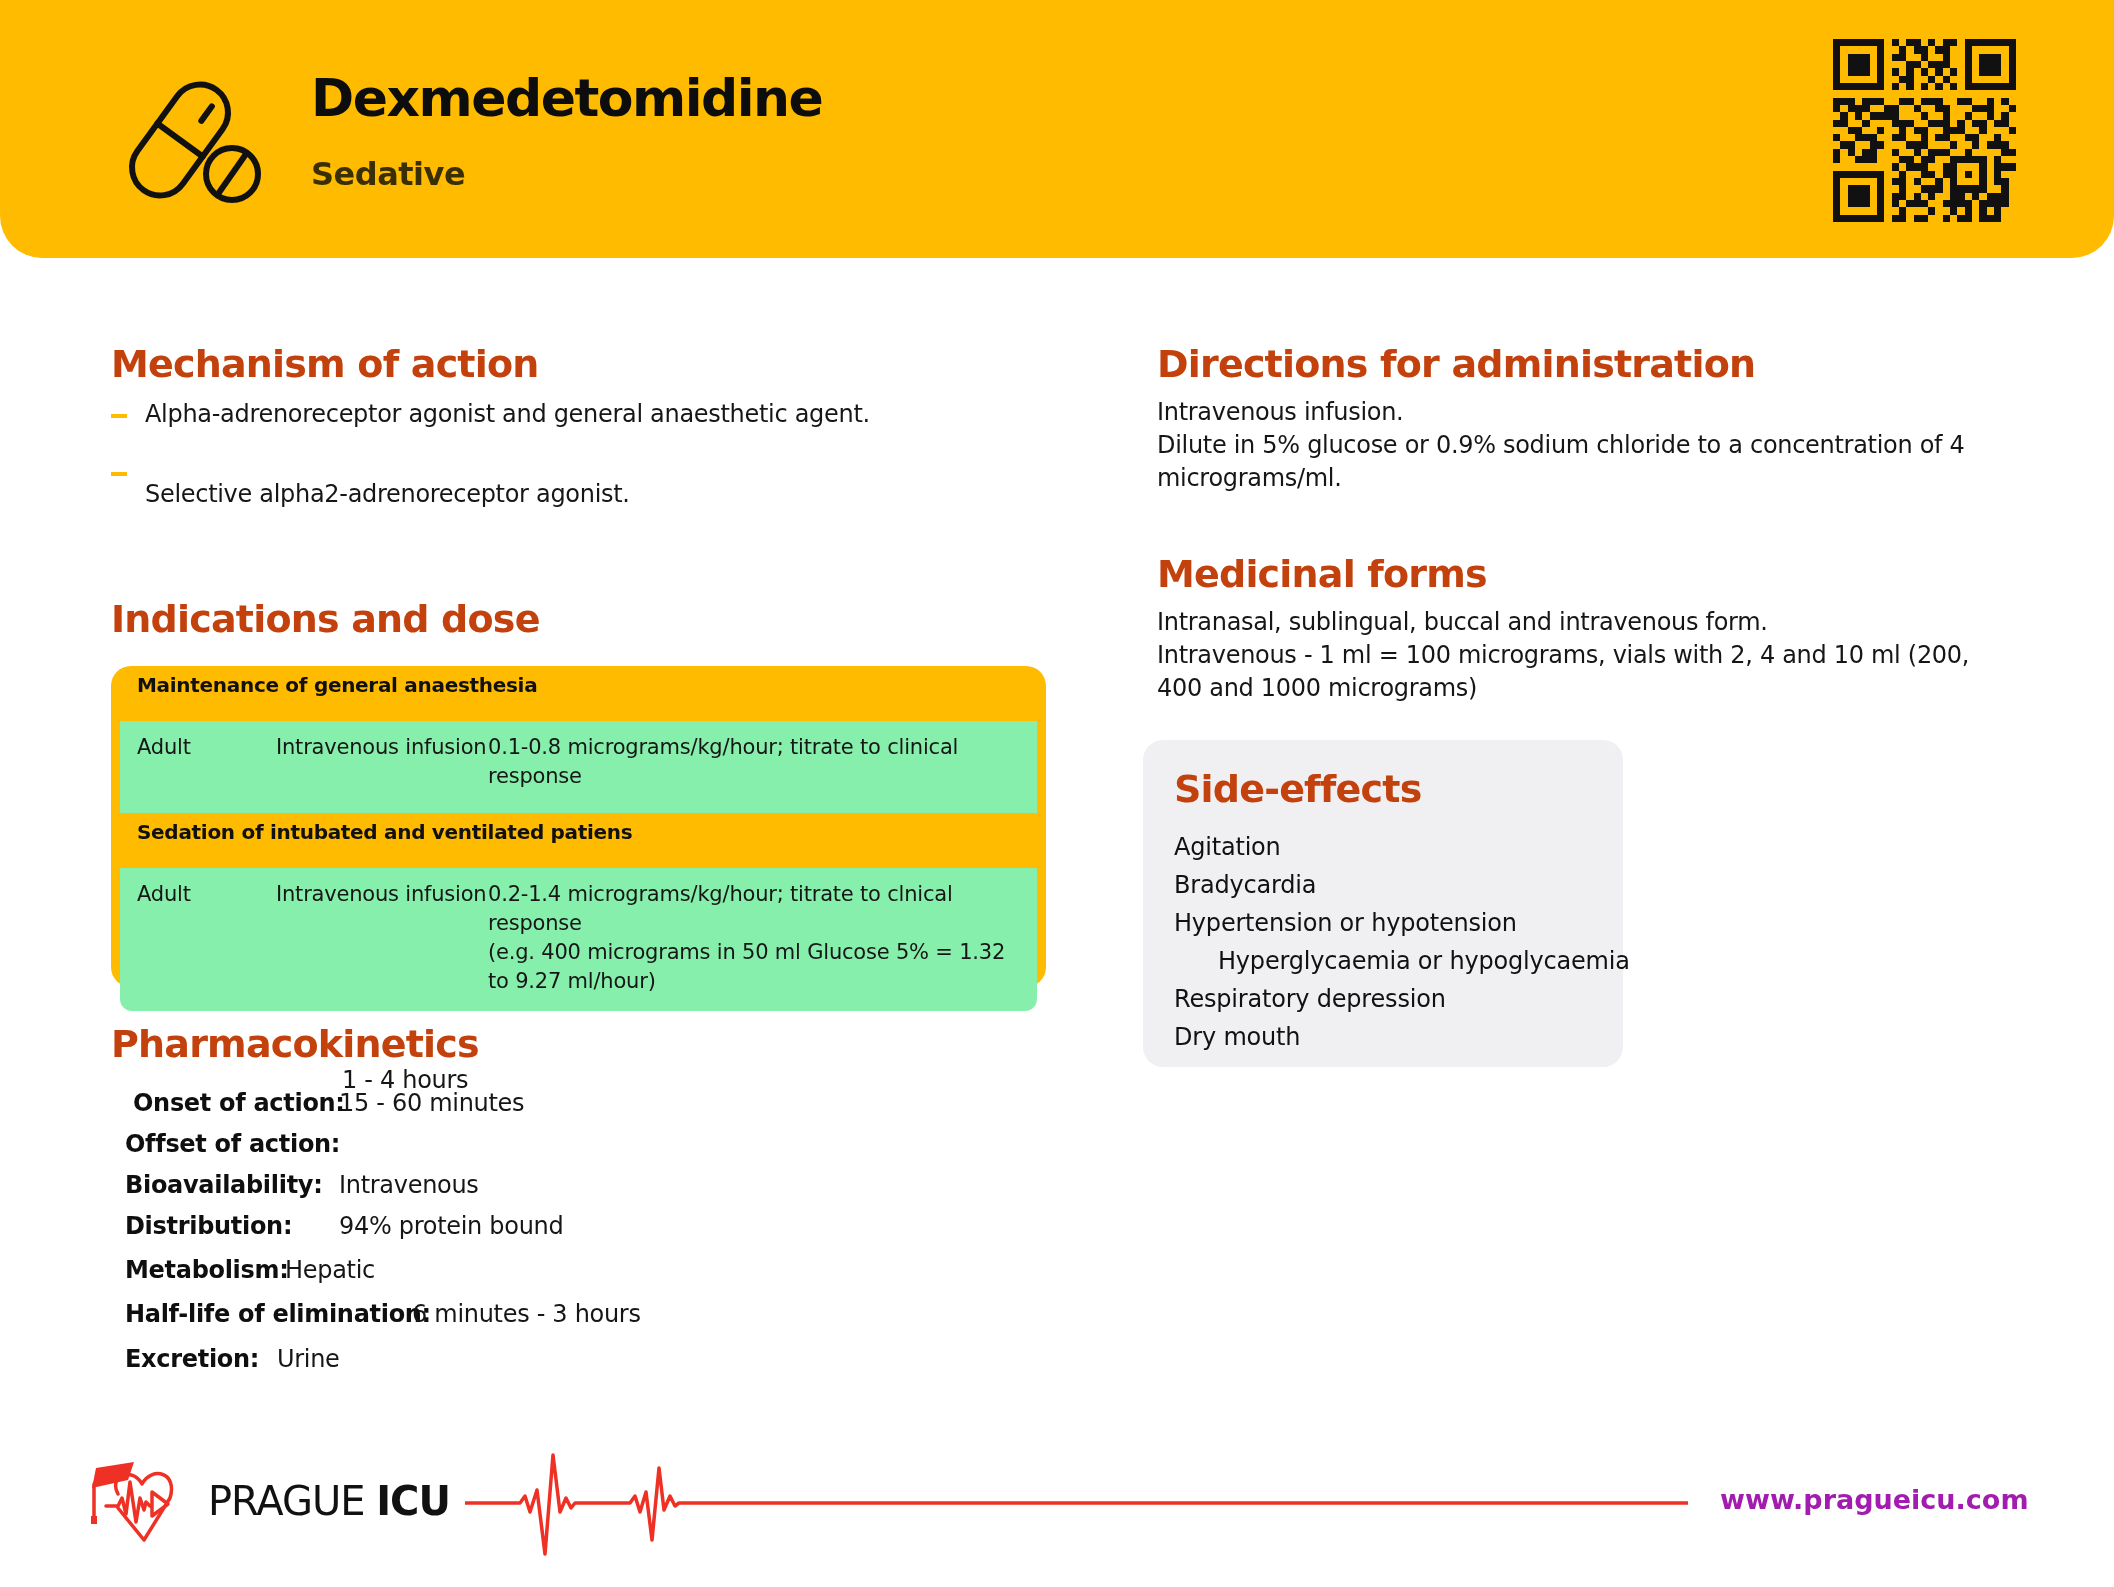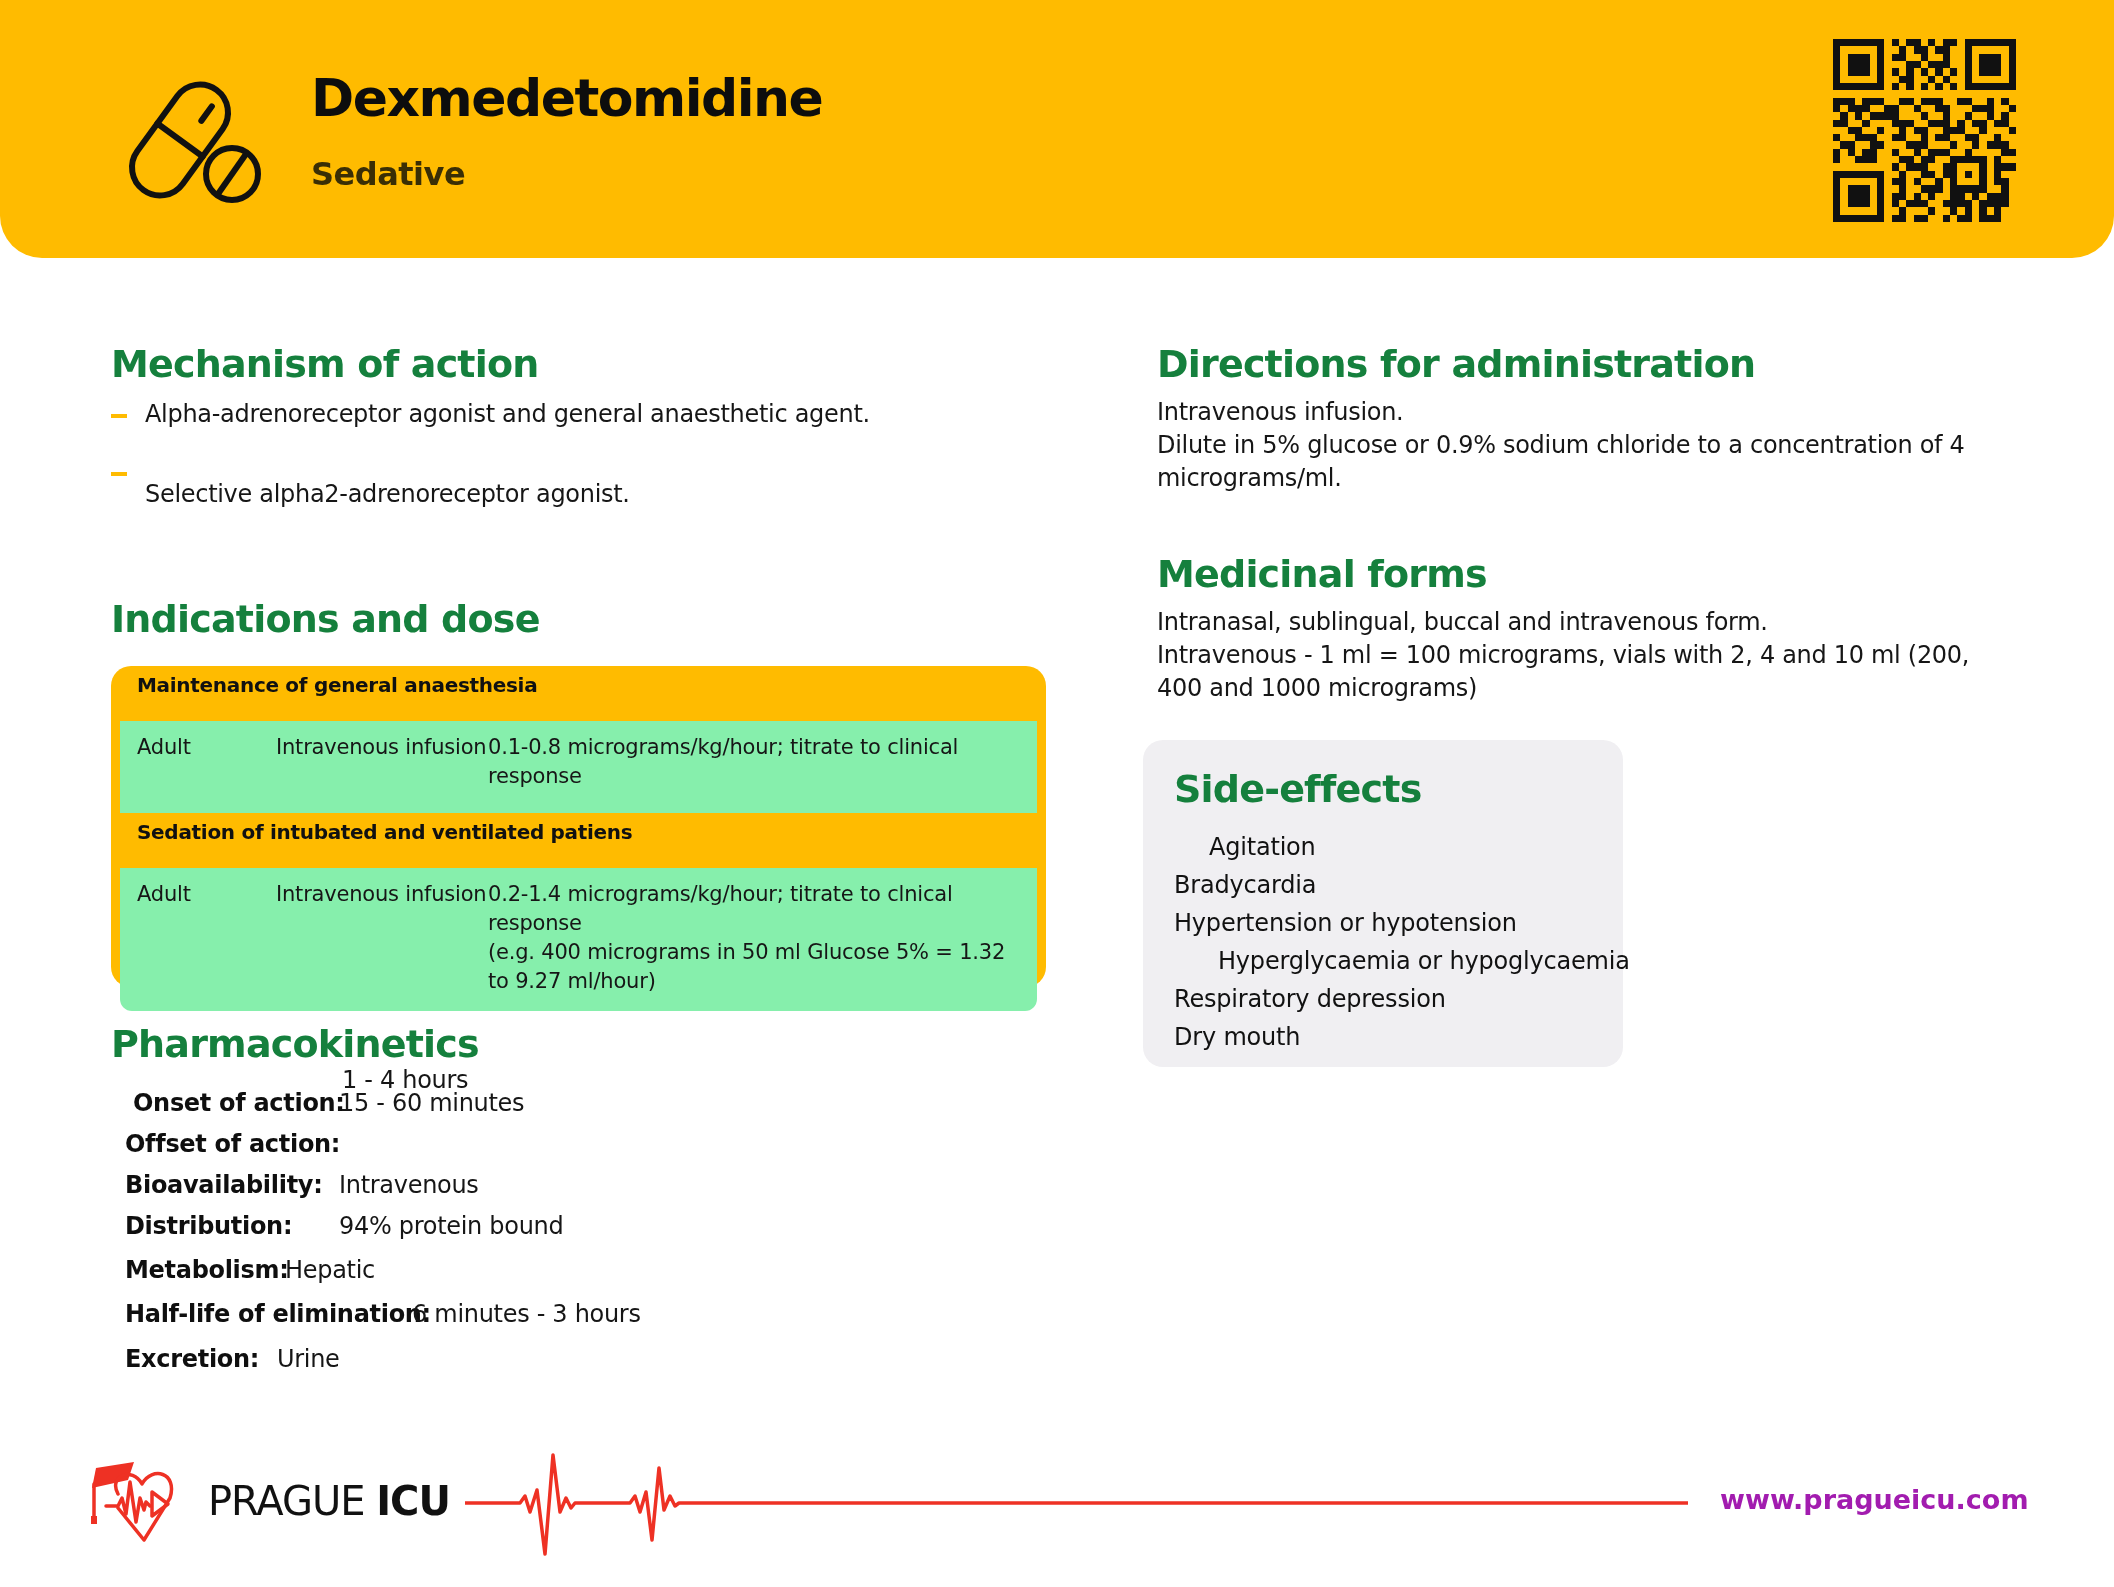--- a/index.html
+++ b/index.html
@@ -11,21 +11,21 @@
   .header { left:0; top:0; width:2114px; height:258px; background:#FFBB00;
             border-radius:0 0 42px 42px; }
   .pill-icon { left:118px; top:72px; width:150px; height:140px; }
   .title { left:311px; top:68px; font-family:"DejaVu Sans", sans-serif; font-weight:bold;
            font-size:52px; letter-spacing:-1.5px; color:#0d0d0d; white-space:nowrap; }
   .subtitle { left:311px; top:155px; font-weight:bold; font-size:32px; letter-spacing:-0.5px;
               color:#3a2e05; white-space:nowrap; }
   .qr { left:1833px; top:39px; width:183px; height:183px; }
 
   
-  .h2 { font-weight:bold; font-size:38px; letter-spacing:-0.8px; color:#15803d; white-space:nowrap; }
+  .h2 { font-weight:bold; font-size:38px; letter-spacing:-0.8px; color:#c2410c; white-space:nowrap; }
   .body-text { font-size:24px; line-height:33px; color:#161616; letter-spacing:-0.3px; }
 
   
   .bullet-dash { width:16px; height:4px; background:#FFBB00; }
   .bullet-text { font-size:24px; color:#161616; letter-spacing:-0.3px; white-space:nowrap; }
 
   
   .dose-box { left:111px; top:666px; width:935px; height:321px; background:#FFBB00;
               border-radius:20px; box-sizing:border-box; padding:0 9px 9px 9px; }
   .dose-head { height:55px; line-height:39px; font-weight:bold; font-size:20px; padding-left:17px;
@@ -275,21 +275,21 @@
 
 <div class="abs h2" style="left:1157px; top:552px;">Medicinal forms</div>
 <div class="abs body-text" style="left:1157px; top:606px; width:860px;">
   <div>Intranasal, sublingual, buccal and intravenous form.</div>
   <div>Intravenous - 1 ml = 100 micrograms, vials with 2, 4 and 10 ml (200,</div>
   <div>400 and 1000 micrograms)</div>
 </div>
 
 <div class="abs se-box"></div>
 <div class="abs h2" style="left:1174px; top:767px;">Side-effects</div>
-<div class="abs se-item" style="left:1174px; top:833px;margin-left:35px;">Agitation</div>
+<div class="abs se-item" style="left:1174px; top:833px;">Agitation</div>
 <div class="abs se-item" style="left:1174px; top:871px;">Bradycardia</div>
 <div class="abs se-item" style="left:1174px; top:909px;">Hypertension or hypotension</div>
 <div class="abs se-item" style="left:1174px; top:947px;margin-left:44px;">Hyperglycaemia or hypoglycaemia</div>
 <div class="abs se-item" style="left:1174px; top:985px;">Respiratory depression</div>
 <div class="abs se-item" style="left:1174px; top:1023px;">Dry mouth</div>
 
 <svg class="abs logo-icon" viewBox="0 0 110 92" fill="none" stroke="#EE3124" stroke-width="3.5" stroke-linejoin="round" stroke-linecap="round">
 
   <path d="M8 10 L46 4 L40 22 L4 30 Z" fill="#EE3124" stroke="none"></path>
   <line x1="6" y1="26" x2="6" y2="60"></line>

